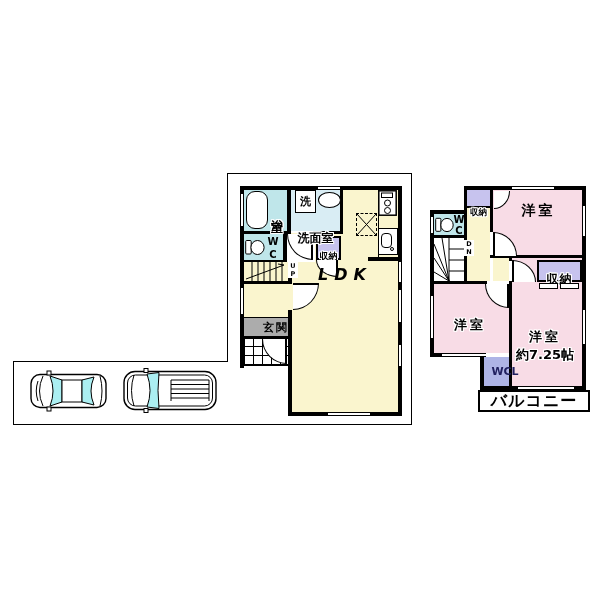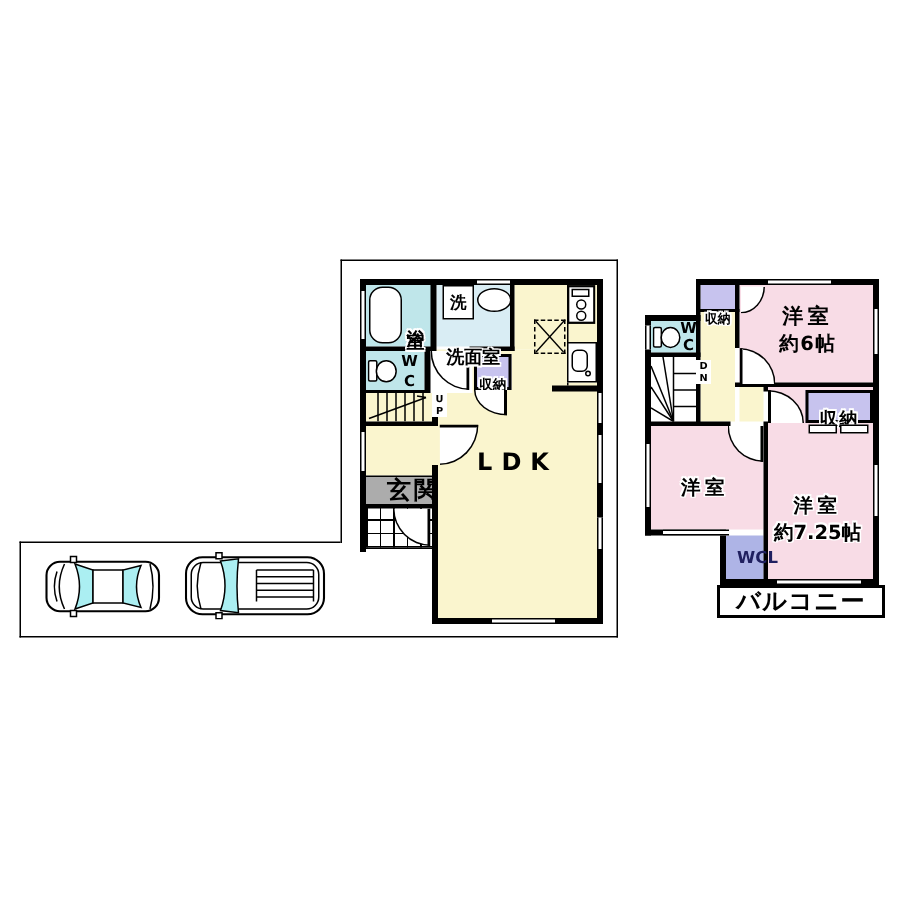--- a/index.html
+++ b/index.html
@@ -130,22 +130,22 @@
     <div class="lbl flexc" style="left:295px;top:190px;width:21px;height:23px;font-size:11px;">洗</div>
     <div class="lbl halo" style="left:288px;top:214px;width:55px;font-size:12px;">洗面室</div>
     <div class="lbl" style="left:265px;top:235px;width:16px;font-size:10px;line-height:13px;">
       <div>W</div>
         <div>C</div>
     </div>
     <div class="lbl" style="left:288px;top:262px;width:10px;font-size:6.5px;line-height:8px;background:#fff;">
       <div>U</div>
         <div>P</div>
     </div>
-    <div class="lbl flexc" style="left:244px;top:318px;width:64px;height:18px;font-size:16px;letter-spacing:2px;">玄関</div>
-    <div class="lbl" style="left:295px;top:298px;width:100px;">
+    <div class="lbl flexc" style="left:244px;top:318px;width:64px;height:18px;font-size:11px;letter-spacing:2px;">玄関</div>
+    <div class="lbl" style="left:295px;top:265px;width:100px;font-style:italic;">
       <div style="font-size:16px;letter-spacing:6px;">LDK</div>
     </div>
   </div>
 
   <div class="grp">
 
     <div class="room" style="left:493px;top:190px;width:89px;height:65px;background:#F8DCE6;"></div>
     <div class="room" style="left:512px;top:258px;width:70px;height:128px;background:#F8DCE6;"></div>
     <div class="room" style="left:434px;top:284px;width:75px;height:69px;background:#F8DCE6;"></div>
     <div class="room" style="left:467px;top:190px;width:23px;height:16px;background:#C7C3EE;"></div>
@@ -210,21 +210,20 @@
     <div class="lbl" style="left:453px;top:214px;width:12px;font-size:10px;line-height:11px;">
       <div>W</div>
         <div>C</div>
     </div>
     <div class="lbl" style="left:464px;top:240px;width:10px;font-size:6.5px;line-height:8px;background:#fff;">
       <div>D</div>
         <div>N</div>
     </div>
     <div class="lbl" style="left:495px;top:202px;width:87px;">
       <div style="font-size:14px;letter-spacing:3px;">洋室</div>
-      <div style="font-size:13px;letter-spacing:1px;">約6帖</div>
     </div>
     <div class="lbl halo" style="left:424px;top:300px;width:92px;">
       <div style="font-size:13px;letter-spacing:3px;">洋室</div>
     </div>
     <div class="lbl halo" style="left:506px;top:312px;width:78px;">
       <div style="font-size:13px;letter-spacing:3px;">洋室</div>
       <div style="font-size:13px;">約7.25帖</div>
     </div>
     <div class="lbl flexc" style="left:484px;top:357px;width:42px;height:29px;font-size:11px;color:#202060;">WCL</div>
     <div class="lbl flexc" style="left:478px;top:392px;width:112px;height:18px;font-size:16px;letter-spacing:1px;">バルコニー</div>

